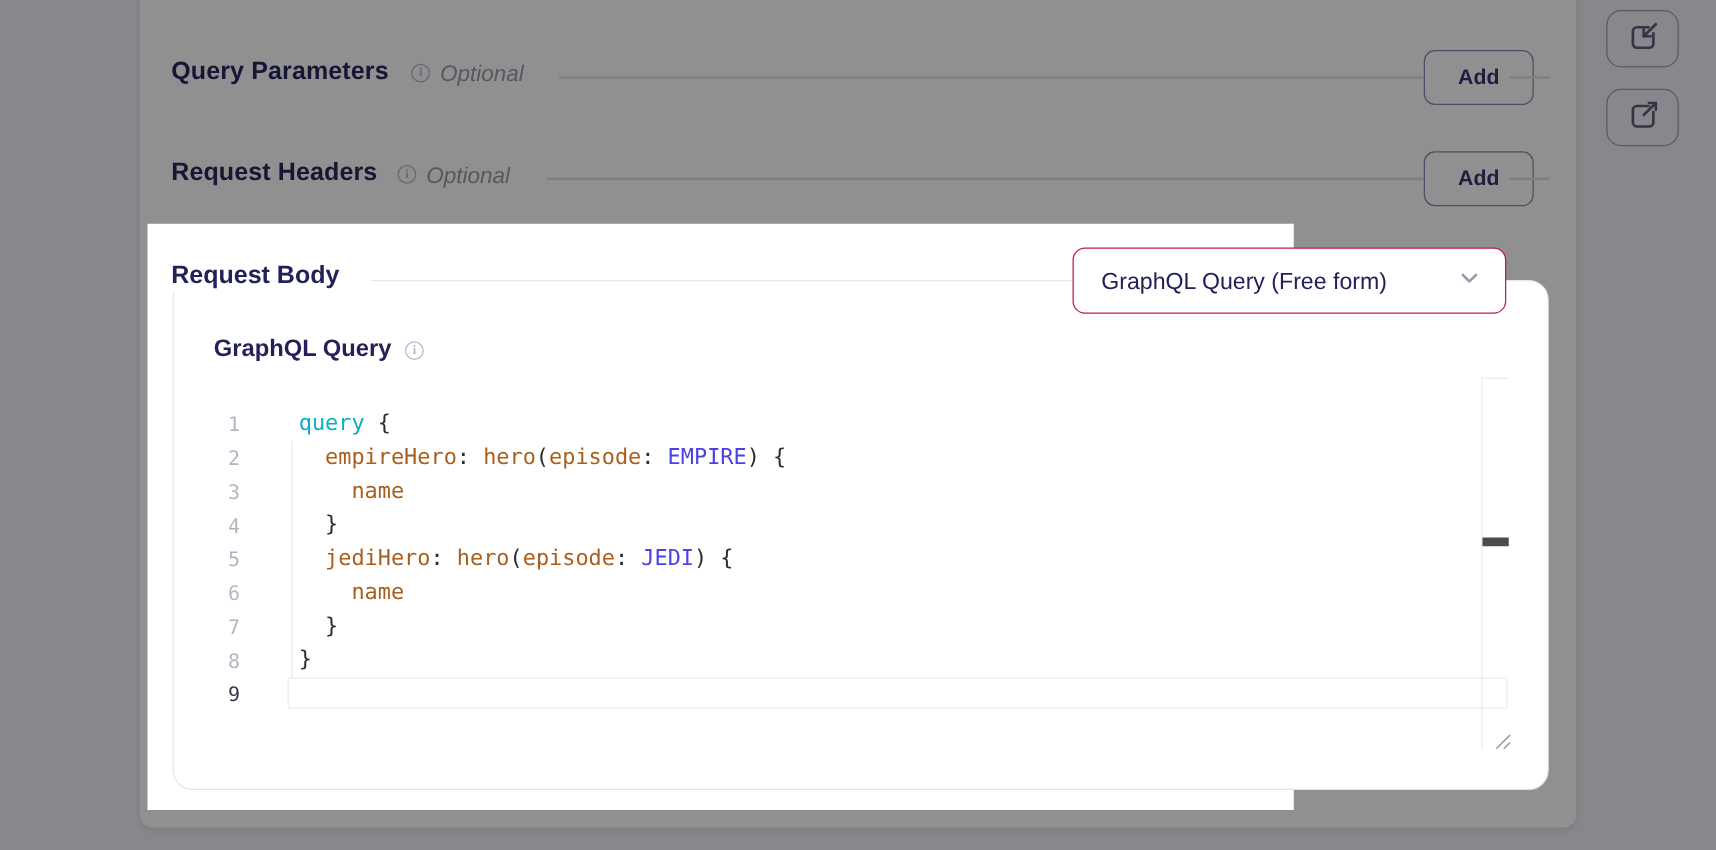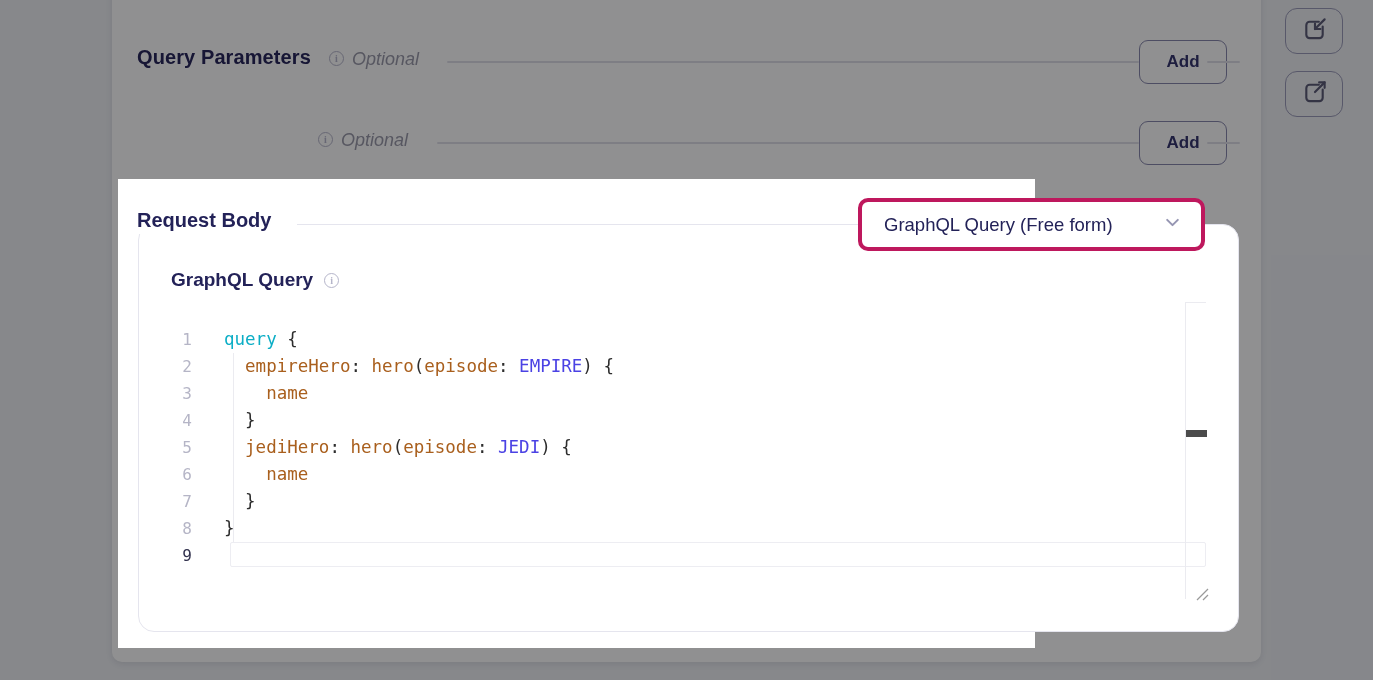--- a/index.html
+++ b/index.html
@@ -36,33 +36,33 @@
   
   .modal { position:absolute; left:118px; top:179px; width:917px; height:469px; background:#ffffff; z-index:20; }
 
   .modal-title { position:absolute; left:19px; top:28px; font-size:20px; font-weight:700; color:#232258;
                  background:#ffffff; padding:2px 26px 2px 0; z-index:3; }
 
   .body-card { position:absolute; left:20px; top:45px; width:1101px; height:408px;
                border:1px solid #e5e5ee; border-radius:16px; background:#ffffff; z-index:1; }
 
   .type-select { position:absolute; left:740px; top:19px; width:347px; height:53px; background:#ffffff;
-                 border:4px solid #be185d; border-radius:10px; display:flex; align-items:center;
+                 border:1px solid #be185d; border-radius:10px; display:flex; align-items:center;
                  padding:0 20px 0 22px; z-index:3; cursor:pointer; }
   .type-select .sel-text { font-size:18.5px; color:#232258; flex:1; white-space:nowrap; }
 
   .editor-label-row { position:absolute; left:53px; top:90px; display:flex; align-items:center; gap:11px; z-index:2; }
   .editor-label { font-size:19px; font-weight:700; color:#232258; }
 
   .editor { position:absolute; left:50px; top:147px; width:1040px; z-index:2;
             font-family:"DejaVu Sans Mono","Liberation Mono",monospace; }
   .code-line { height:27px; display:flex; align-items:center; position:relative; }
   .ln { width:24px; flex:none; text-align:right; font-size:16px; color:#b5b5c6; }
   .ln.active { color:#32324e; }
-  .code { margin-left:32px; white-space:pre; font-size:17.5px; line-height:27px; }
+  .code { margin-left:47px; white-space:pre; font-size:17.5px; line-height:27px; }
 
   .indent-guide { position:absolute; left:65px; top:27px; width:1px; height:189px; background:#ebebf0; z-index:1; }
   .active-line-box { position:absolute; left:62px; top:216px; width:976px; height:25px;
                      border:1px solid #ededf2; border-radius:2px; background:#ffffff; z-index:0; }
 
   .scroll-track { position:absolute; left:1067px; top:123px; width:21px; height:297px;
                   border-left:1px solid #ebebf0; border-top:1px solid #ebebf0; z-index:2; }
   .scroll-thumb { position:absolute; left:1068px; top:251px; width:21px; height:7px; background:#4b4b4b; z-index:3; cursor:grab; }
   .resize-grip { position:absolute; left:1078px; top:408px; z-index:3; cursor:nwse-resize; }
 </style>
@@ -73,20 +73,21 @@
 
   <div class="base-card"></div>
 
   <div class="section-label" style="left:137px; top:46px;">Query Parameters</div>
   <span class="info-icon info-abs" style="left:329px; top:51px;"></span>
   <div class="optional" style="left:352px; top:49px;">Optional</div>
   <div class="rule" style="left:447px; top:61px; width:692px;"></div>
   <button class="add-btn" style="left:1139px; top:40px;">Add</button>
   <div class="rule" style="left:1207px; top:61px; width:33px;"></div>
 
+  <div class="section-label" style="left:137px; top:127px;">Request Headers</div>
   <span class="info-icon info-abs" style="left:318px; top:132px;"></span>
   <div class="optional" style="left:341px; top:130px;">Optional</div>
   <div class="rule" style="left:437px; top:142px; width:702px;"></div>
   <button class="add-btn" style="left:1139px; top:121px;">Add</button>
   <div class="rule" style="left:1207px; top:142px; width:33px;"></div>
 
   <button class="icon-btn" style="top:8px;">
     <span>
       <svg width="27" height="27" viewBox="0 0 28 28" fill="none" stroke-width="2.2" stroke-linecap="round" stroke-linejoin="round">
         <path d="M18.5 6 H9 a3.5 3.5 0 0 0 -3.5 3.5 V19.5 a3.5 3.5 0 0 0 3.5 3.5 H19 a3.5 3.5 0 0 0 3.5 -3.5 V11"></path>

